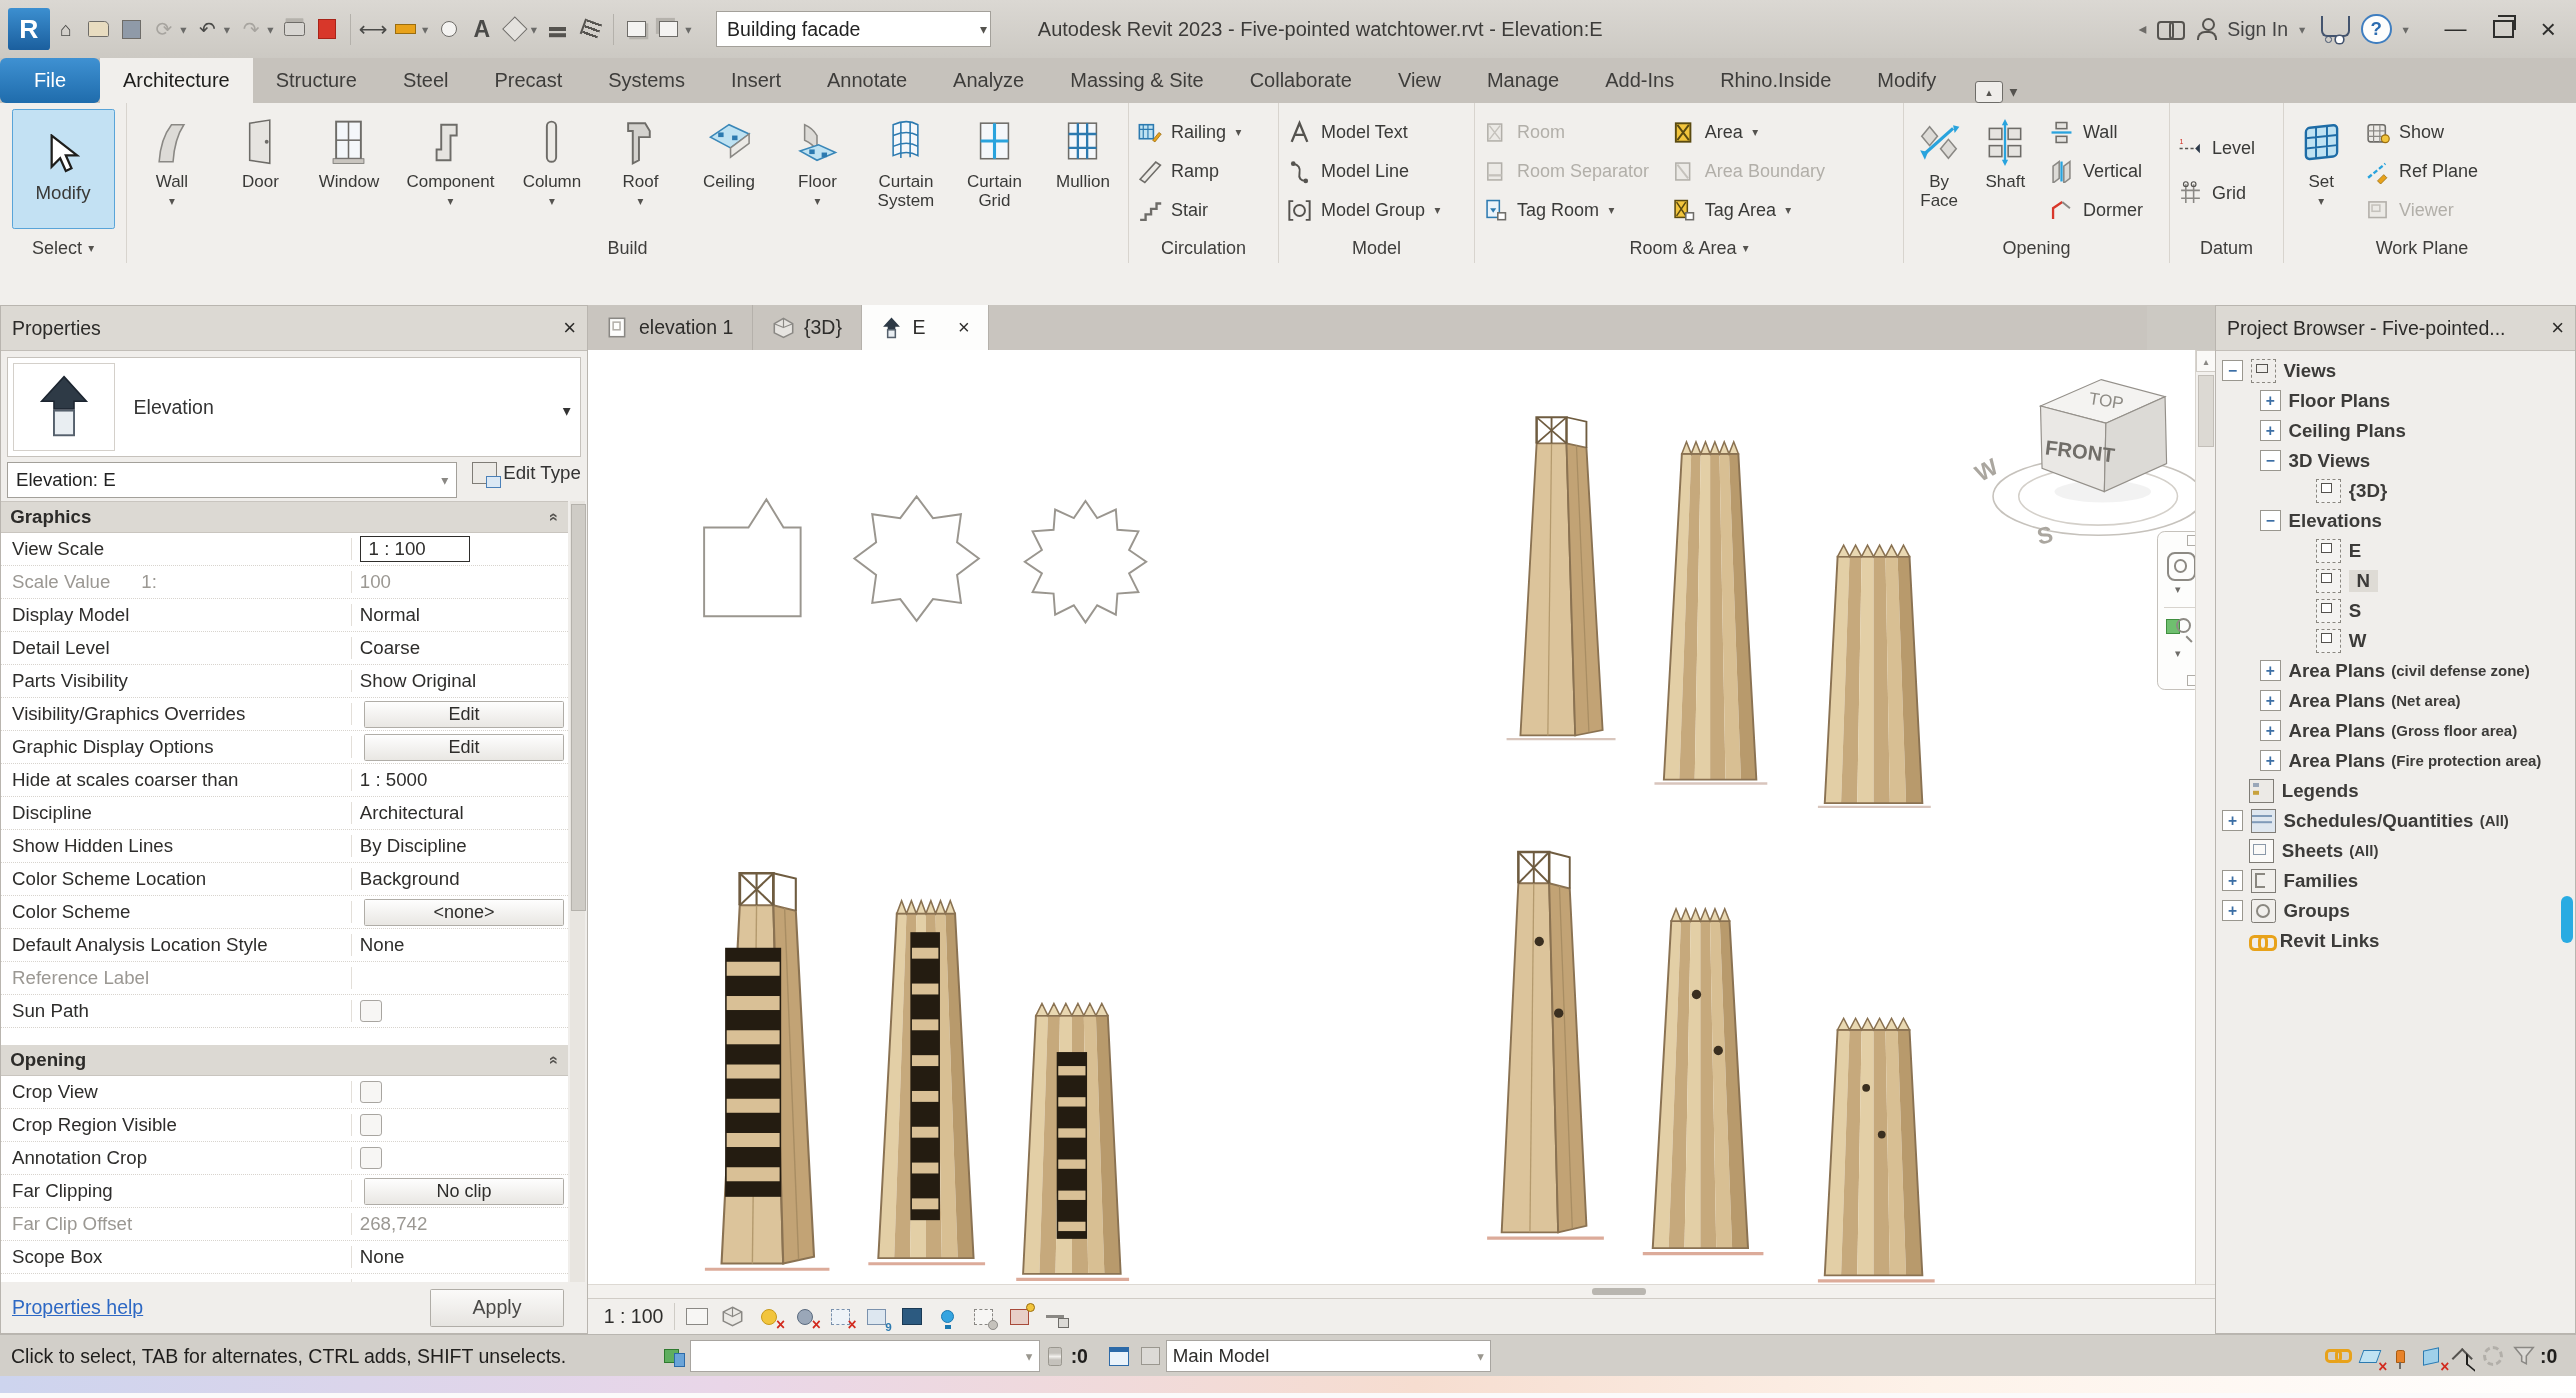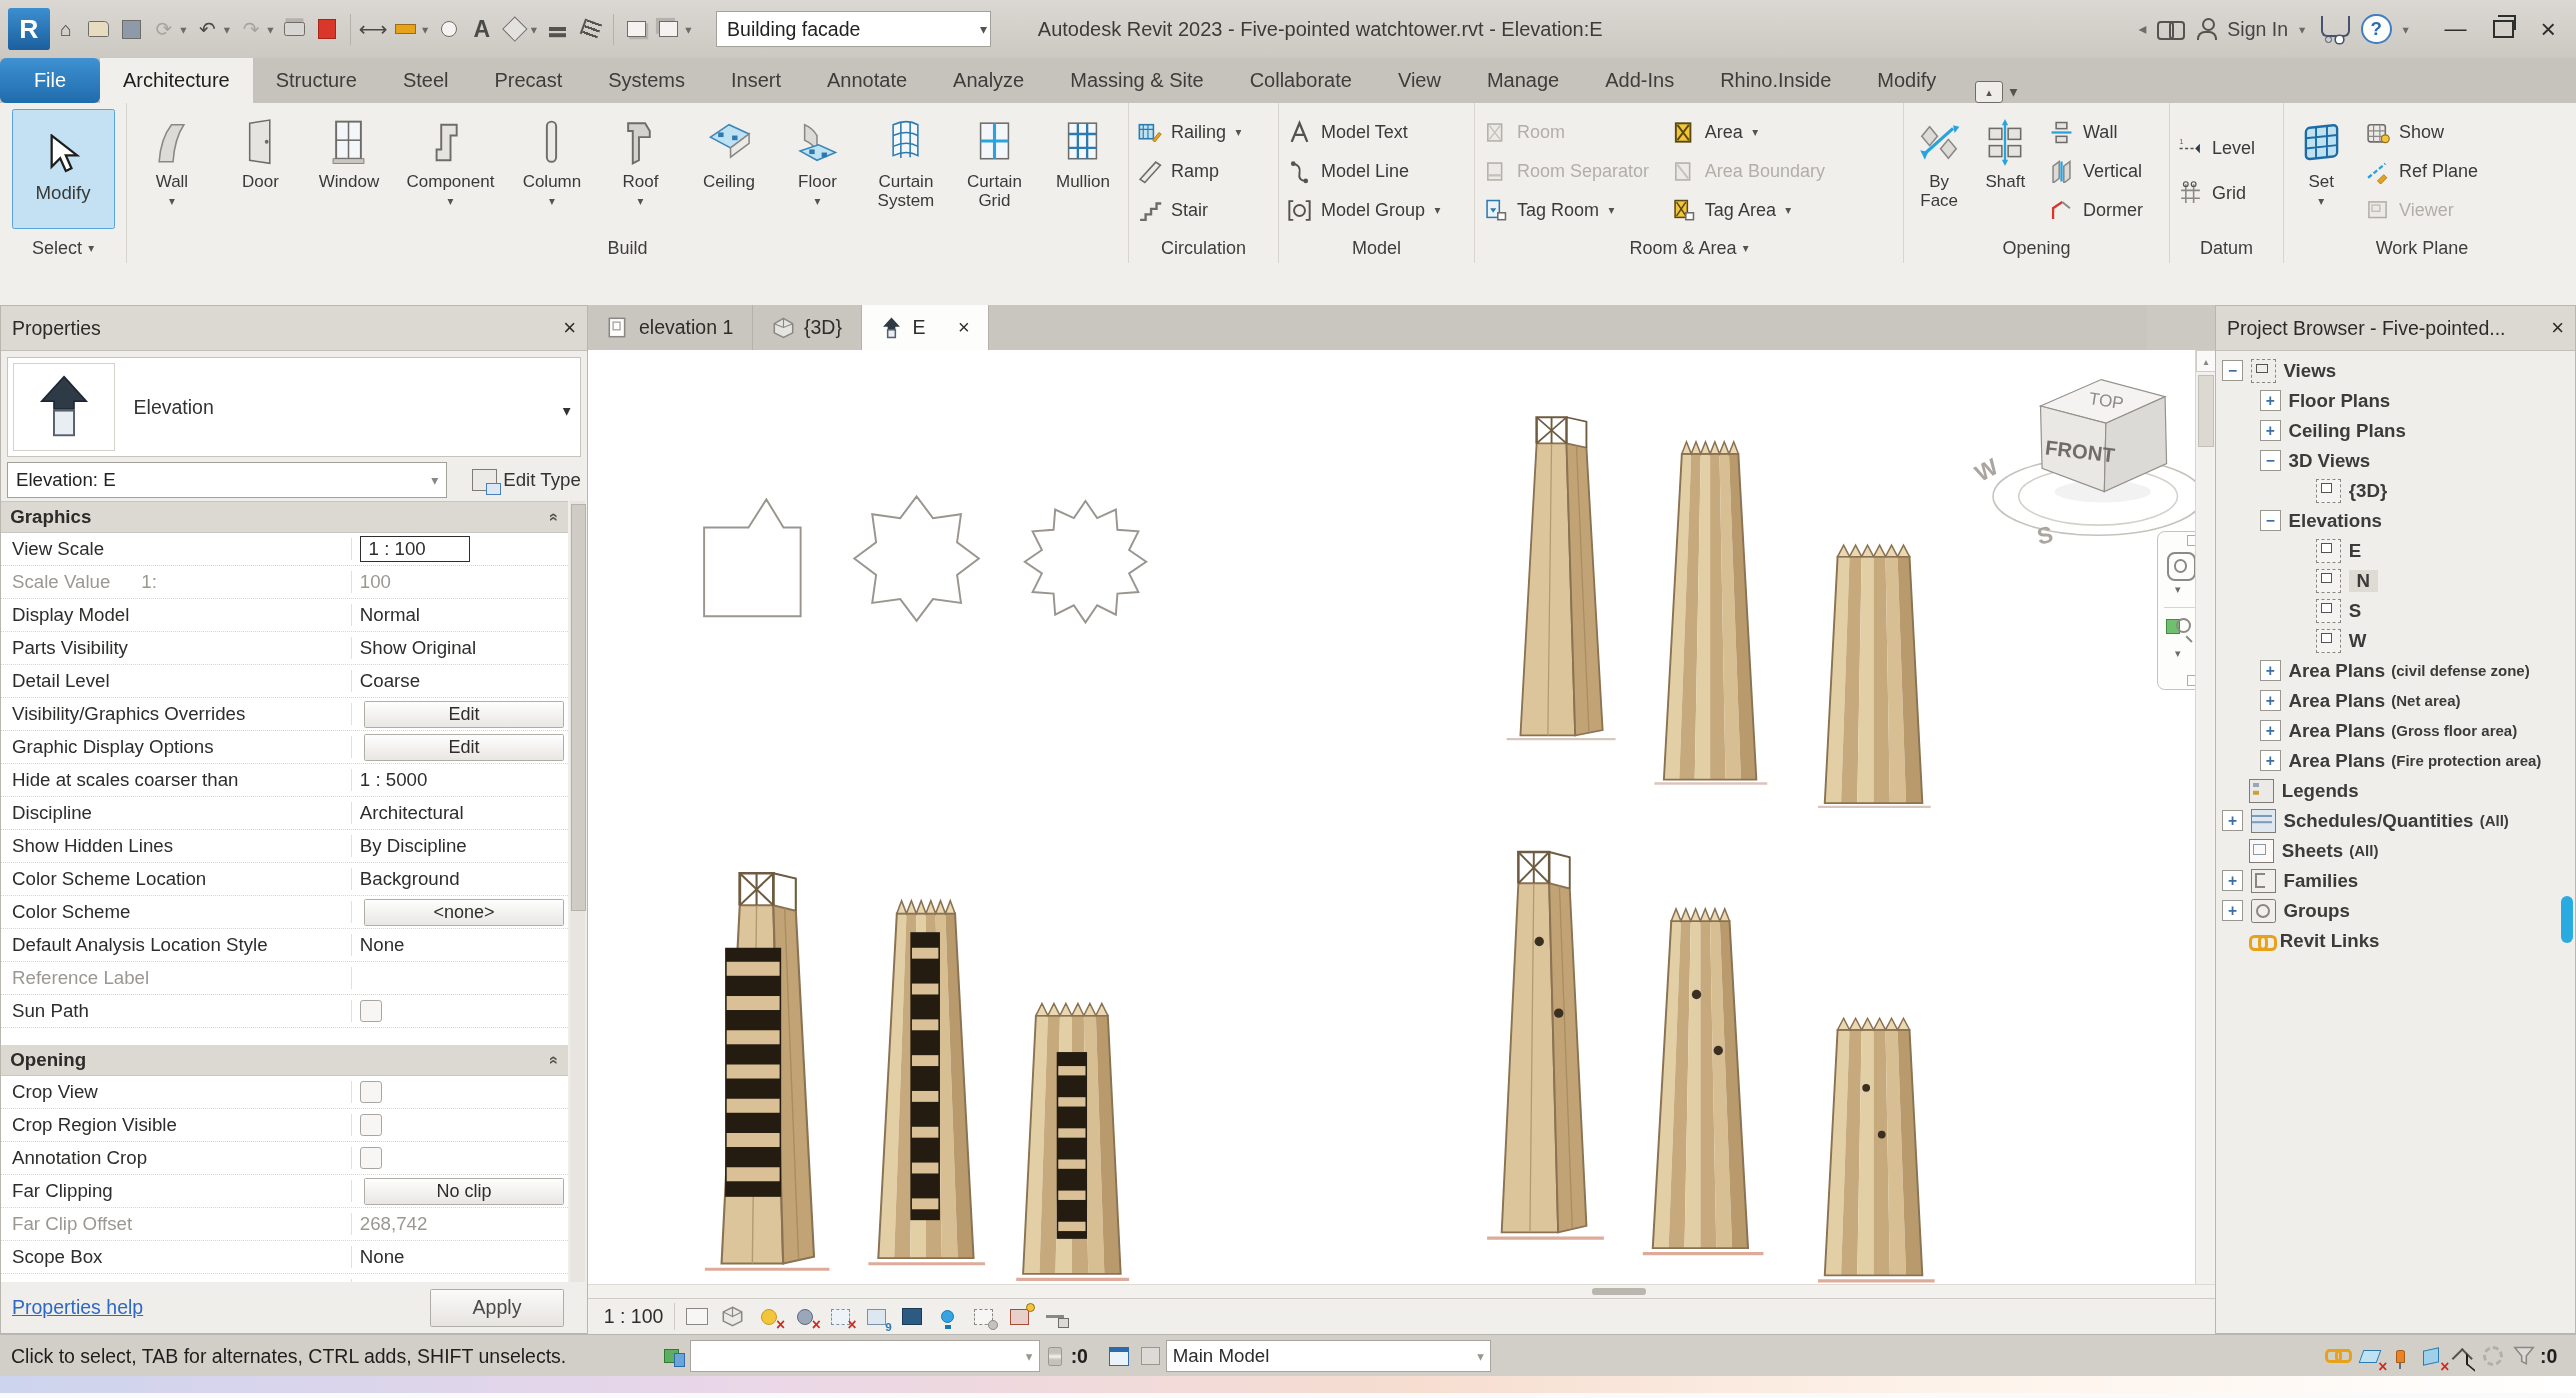--- a/index.html
+++ b/index.html
@@ -55,21 +55,21 @@
   
   .sidepanel{position:absolute;top:305px;height:1029px;background:#f0eeeb;border:0.8px solid #b9b5af;box-sizing:border-box;}
   .phead{height:44px;background:#dcd9d3;display:flex;align-items:center;padding:0 11px;font-size:19.5px;color:#2c2b29;border-bottom:0.8px solid #c2beb8;}
   .phead .x{margin-left:auto;font-size:22px;color:#2c2b29;}
   
   #props{left:0;width:588px;}
   .typesel{margin:6.2px 6.2px 0;background:#fff;border:0.8px solid #c6c2bc;height:98px;display:flex;align-items:center;position:relative;}
   .typesel .tsicon{width:100px;height:86px;border:0.8px solid #d4d0ca;margin-left:4.7px;display:flex;align-items:center;justify-content:center;}
   .typesel .tslabel{font-size:19.5px;margin-left:18.7px;color:#333;}
   .typesel .tscaret{position:absolute;right:9.3px;top:44px;font-size:15.6px;color:#333;}
-  .comborow{display:flex;align-items:center;margin:4.7px 6.2px;gap:25px;}
+  .comborow{display:flex;align-items:flex-start;margin:4.7px 6.2px;gap:15px;}
   .combo{flex:1;height:34px;background:#fff;border:0.8px solid #a3a09a;display:flex;align-items:center;padding:0 7.8px;font-size:18.7px;color:#222;}
   .combo .caret{margin-left:auto;color:#8a8884;font-size:14px;}
   .edittype{display:flex;align-items:center;gap:6.2px;font-size:18.7px;color:#333;white-space:nowrap;}
   .etico{width:23px;height:20px;border:1.6px solid #7f7c76;background:#eceae6;position:relative;}
   .etico::after{content:"";position:absolute;right:-4.7px;bottom:-4.7px;width:12.5px;height:9.3px;border:1.6px solid #4a80b8;background:#dbe8f4;}
   .pgrid{position:absolute;left:0;top:195px;right:18.7px;bottom:51px;background:#fff;overflow:hidden;border-top:0.8px solid #c9c5bf;}
   .psec{height:30px;background:#dcd9d3;display:flex;align-items:center;padding:0 9.3px;font-size:18.7px;font-weight:bold;color:#2c2b29;border-bottom:0.8px solid #c9c5bf;}
   .psec .chev{margin-left:auto;transform:rotate(90deg);font-size:15.6px;color:#55534f;}
   .prow{height:32px;display:flex;align-items:center;border-bottom:0.8px dotted #d8d4ce;font-size:18.7px;}
   .plab{width:339px;padding-left:11px;color:#2e2d2b;border-right:0.8px solid #e3dfd9;white-space:nowrap;overflow:hidden;}
@@ -724,26 +724,26 @@
             <span>Scale Value</span>
             <span>1:</span>
           </div>
           <div class="pval dim">100</div>
         </div>
       <div class="prow">
           <div class="plab">Display Model</div>
           <div class="pval">Normal</div>
         </div>
       <div class="prow">
+          <div class="plab">Detail Level</div>
+          <div class="pval">Coarse</div>
+        </div>
+      <div class="prow">
           <div class="plab">Parts Visibility</div>
           <div class="pval">Show Original</div>
-        </div>
-      <div class="prow">
-          <div class="plab">Detail Level</div>
-          <div class="pval">Coarse</div>
         </div>
       <div class="prow">
           <div class="plab">Visibility/Graphics Overrides</div>
           <div class="pval">
             <span class="pbtn">Edit</span>
           </div>
         </div>
       <div class="prow">
           <div class="plab">Graphic Display Options</div>
           <div class="pval">

